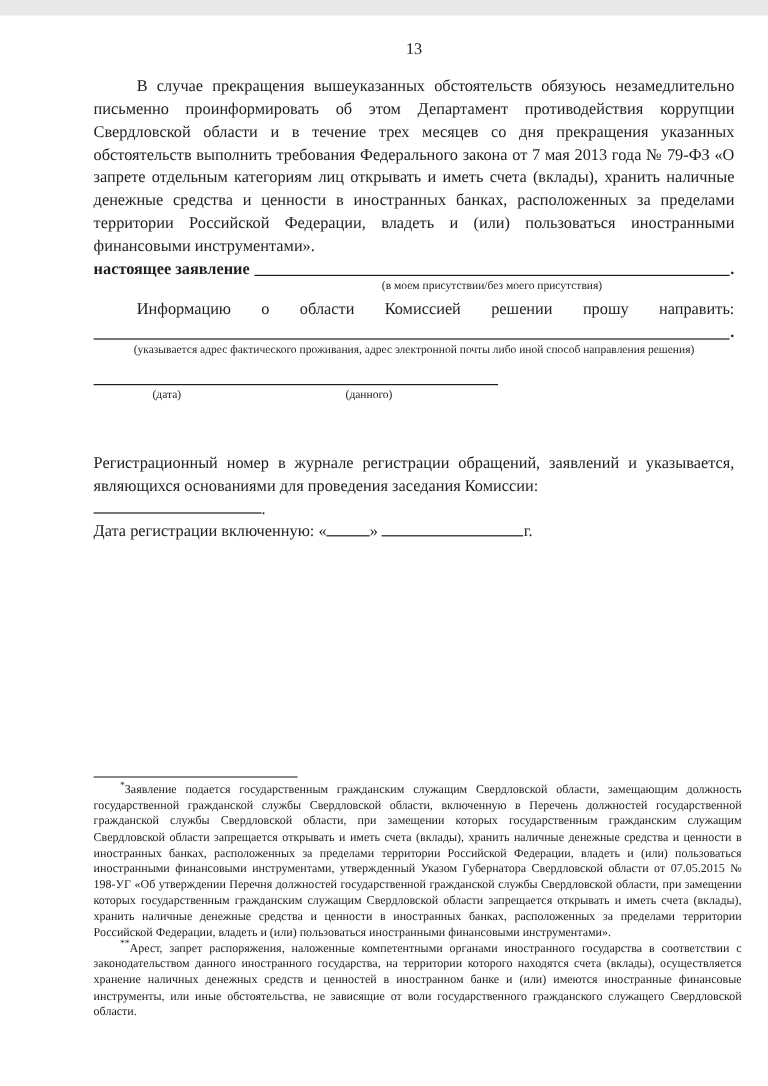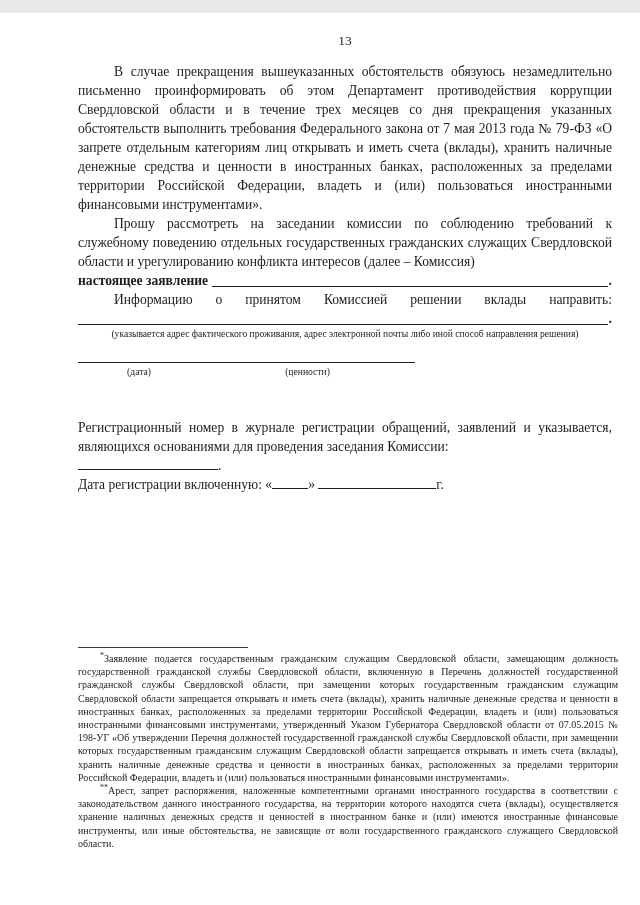--- a/index.html
+++ b/index.html
@@ -98,44 +98,44 @@
 </style>
 </head>
 <body>
 
 <div class="page">
 
   <div class="pagenum">13</div>
 
   <p class="para indent">В случае прекращения вышеуказанных обстоятельств обязуюсь незамедлительно письменно проинформировать об этом Департамент противодействия коррупции Свердловской области и в течение трех месяцев со дня прекращения указанных обстоятельств выполнить требования Федерального закона от 7 мая 2013 года № 79-ФЗ «О запрете отдельным категориям лиц открывать и иметь счета (вклады), хранить наличные денежные средства и ценности в иностранных банках, расположенных за пределами территории Российской Федерации, владеть и (или) пользоваться иностранными финансовыми инструментами».</p>
 
-  <p class="para indent" style="margin-top:0;">Прошу рассмотреть на заседании комиссии по соблюдению требований к служебному поведению отдельных государственных гражданских служащих Свердловской области и урегулированию конфликта интересов (далее – Комиссия)</p>
 
   <div class="fill-row">
     <span>настоящее заявление</span>
     <span class="grow"></span>
     <span>.</span>
   </div>
+  <div class="caption presence-caption">(в моем присутствии/без моего присутствия)</div>
 
-  <p class="para indent just-last">Информацию о принятом Комиссией решении вклады направить:</p>
+  <p class="para indent just-last">Информацию о области Комиссией решении прошу направить:</p>
 
   <div class="fill-row">
     <span class="grow" style="margin-left:0;"></span>
     <span>.</span>
   </div>
   <div class="caption address-caption">(указывается адрес фактического проживания, адрес электронной почты либо иной способ направления решения)</div>
 
   <div class="sig-row">
     <div class="sig-block-left">
       <div class="sig-line"></div>
       <div class="caption">(дата)</div>
     </div>
     <div class="sig-block-right">
       <div class="sig-line"></div>
-      <div class="caption">(ценности)</div>
+      <div class="caption">(данного)</div>
     </div>
   </div>
 
   <div class="reg-block">
     <p class="para">Регистрационный номер в журнале регистрации обращений, заявлений и указывается, являющихся основаниями для проведения заседания Комиссии:</p>
     <div class="para"><span class="blank reg-blank"></span><span>.</span></div>
     <div class="para"><span>Дата регистрации включенную: «</span><span class="blank date-blank-1"></span><span>»</span>&nbsp;<span class="blank date-blank-2"></span><span>г.</span></div>
   </div>
 
   <div class="footnotes">

